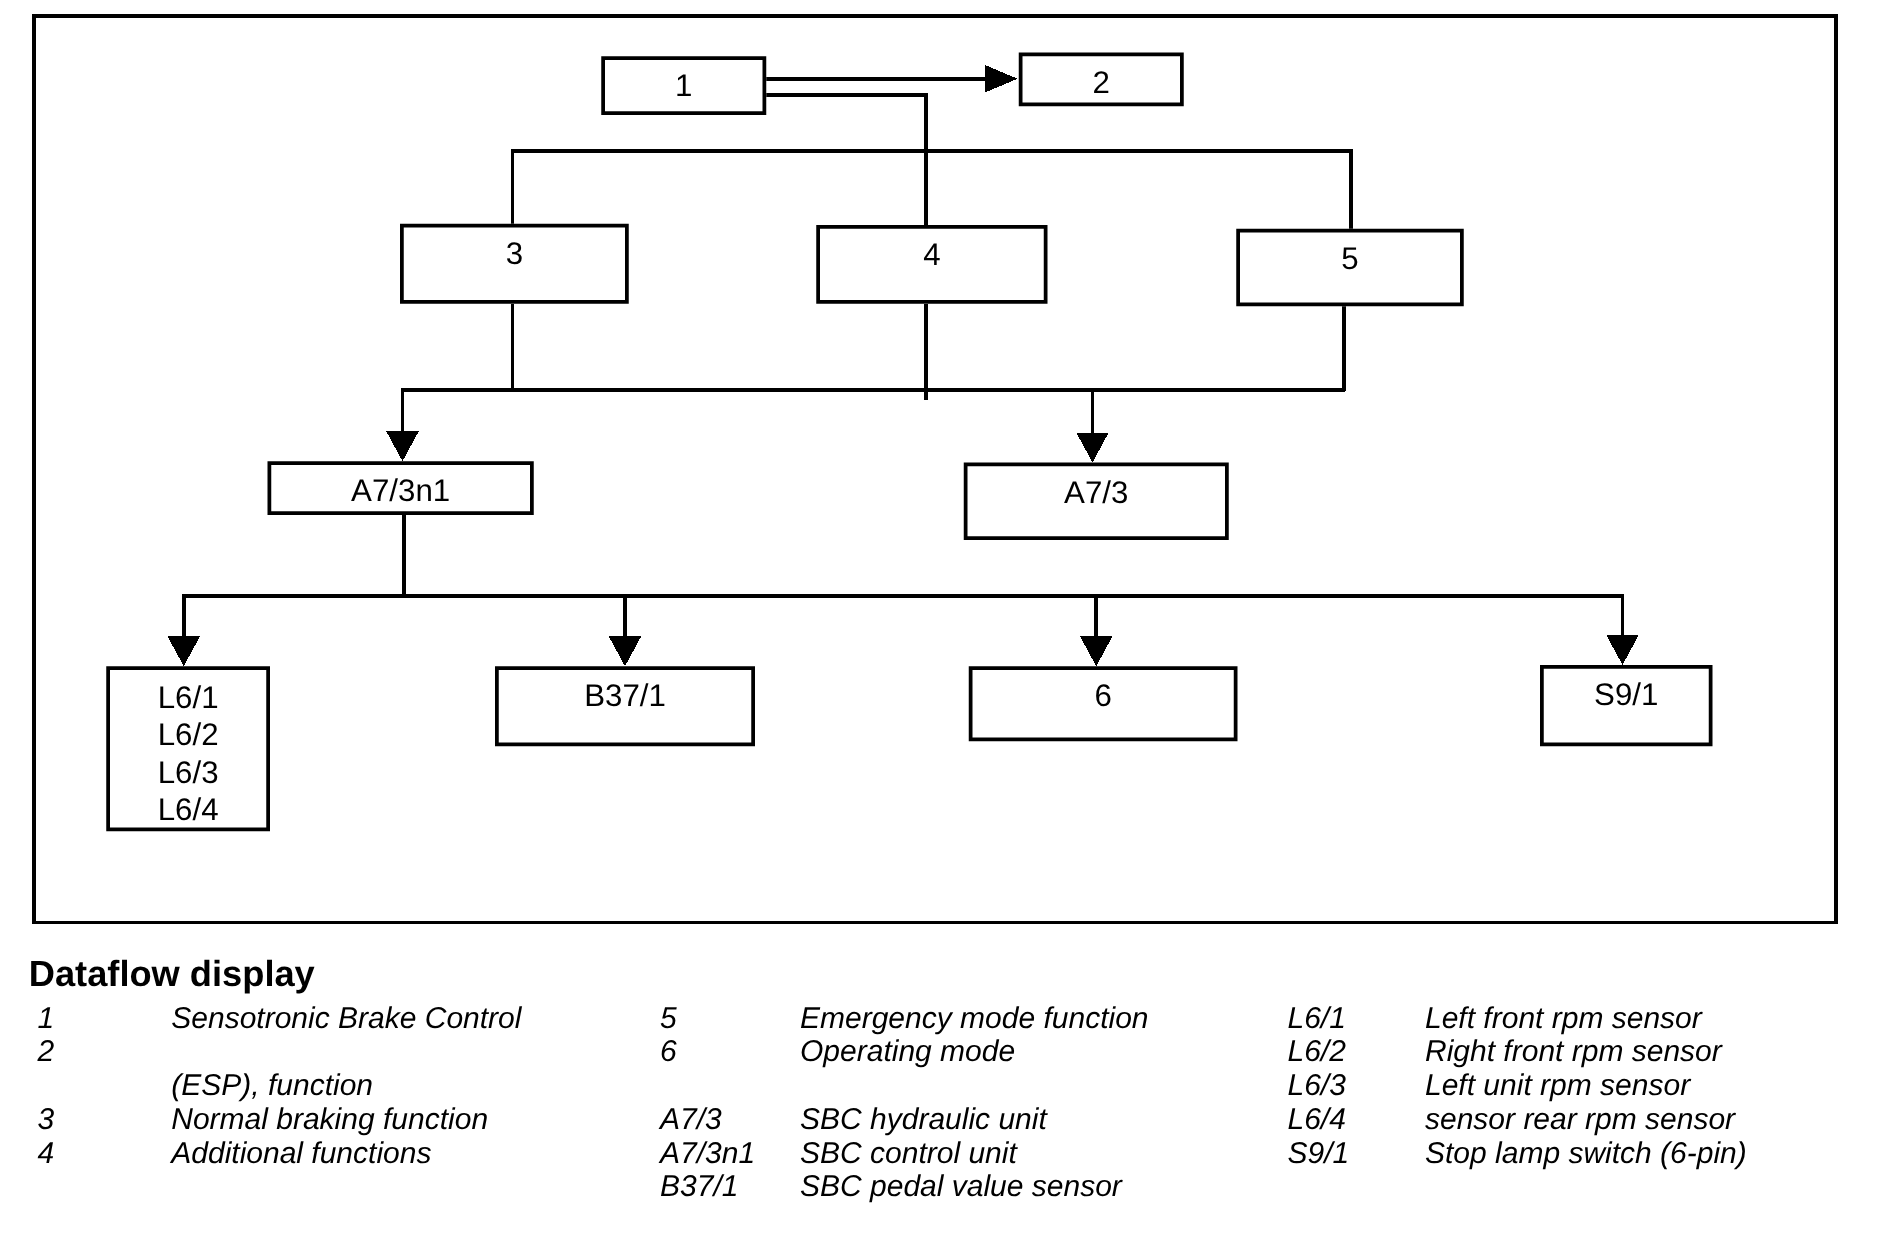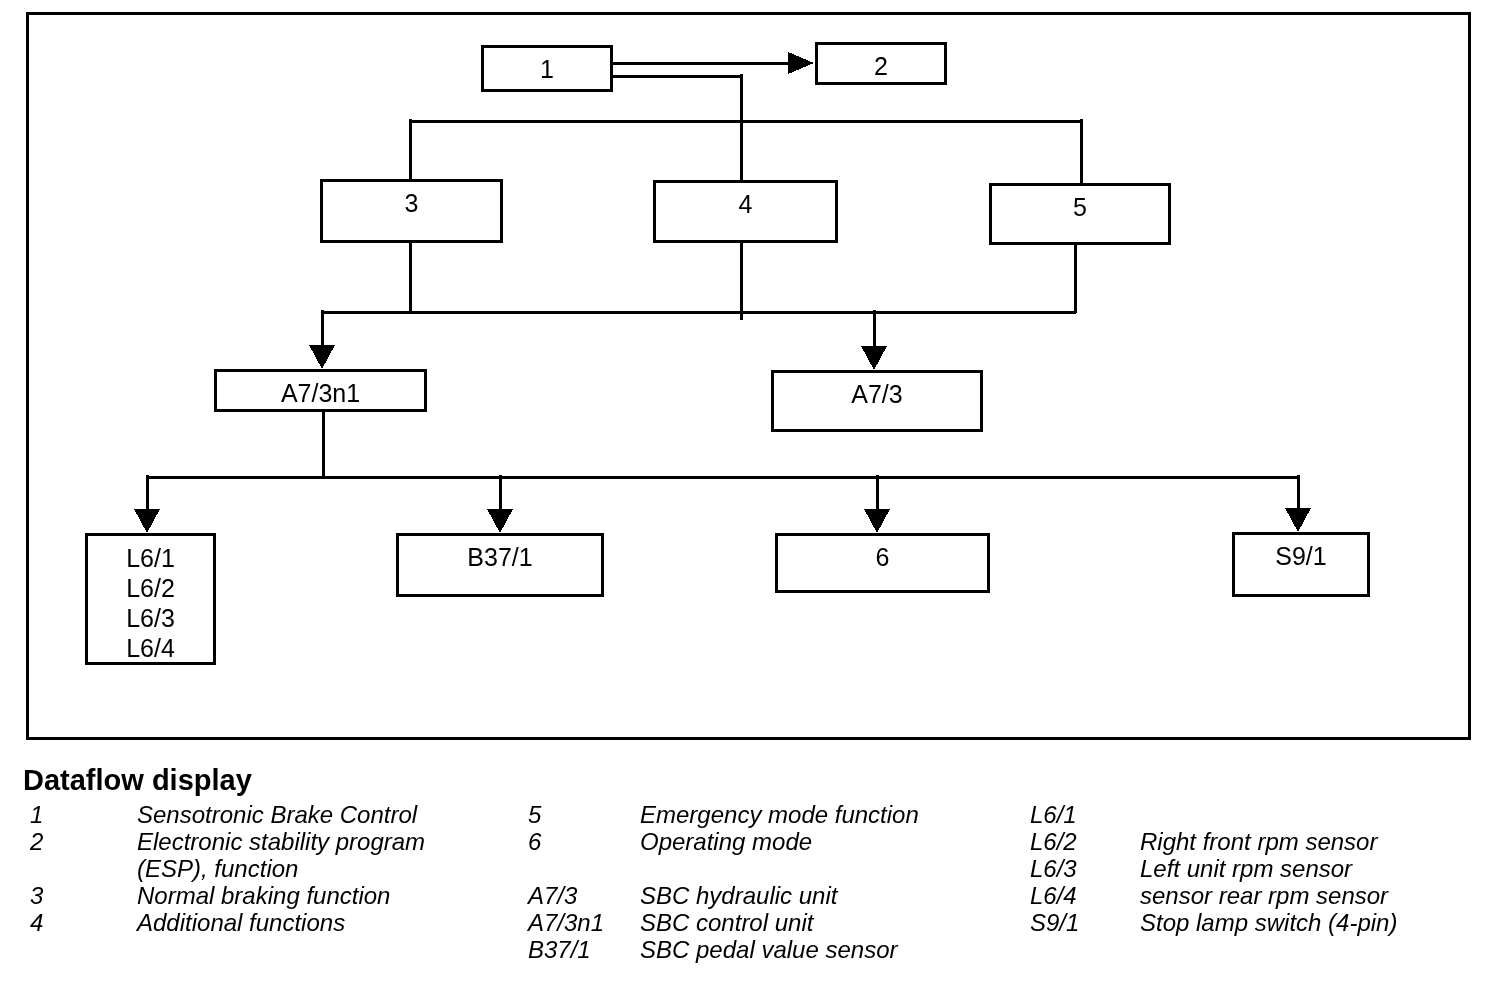--- a/index.html
+++ b/index.html
@@ -110,21 +110,20 @@
 
   <div class="legend-heading">Dataflow display</div>
 
   <div class="legend-col col1" style="left:30px;top:801px;width:475px;">
     <div class="legend-row">
       <span class="lbl">1</span>
       <span class="txt">Sensotronic Brake Control</span>
     </div>
     <div class="legend-row">
       <span class="lbl">2</span>
-      <span class="txt">Electronic stability program</span>
     </div>
     <div class="legend-row">
       <span class="lbl"></span>
       <span class="txt">(ESP), function</span>
     </div>
     <div class="legend-row">
       <span class="lbl">3</span>
       <span class="txt">Normal braking function</span>
     </div>
     <div class="legend-row">
@@ -156,32 +155,33 @@
     </div>
     <div class="legend-row">
       <span class="lbl">B37/1</span>
       <span class="txt">SBC pedal value sensor</span>
     </div>
   </div>
 
   <div class="legend-col col3" style="left:1030px;top:801px;width:460px;">
     <div class="legend-row">
       <span class="lbl">L6/1</span>
+      <span class="txt">Left front rpm sensor</span>
     </div>
     <div class="legend-row">
       <span class="lbl">L6/2</span>
       <span class="txt">Right front rpm sensor</span>
     </div>
     <div class="legend-row">
       <span class="lbl">L6/3</span>
       <span class="txt">Left unit rpm sensor</span>
     </div>
     <div class="legend-row">
       <span class="lbl">L6/4</span>
       <span class="txt">sensor rear rpm sensor</span>
     </div>
     <div class="legend-row">
       <span class="lbl">S9/1</span>
-      <span class="txt">Stop lamp switch (4-pin)</span>
+      <span class="txt">Stop lamp switch (6-pin)</span>
     </div>
   </div>
 
 </div>
 
 </body></html>

